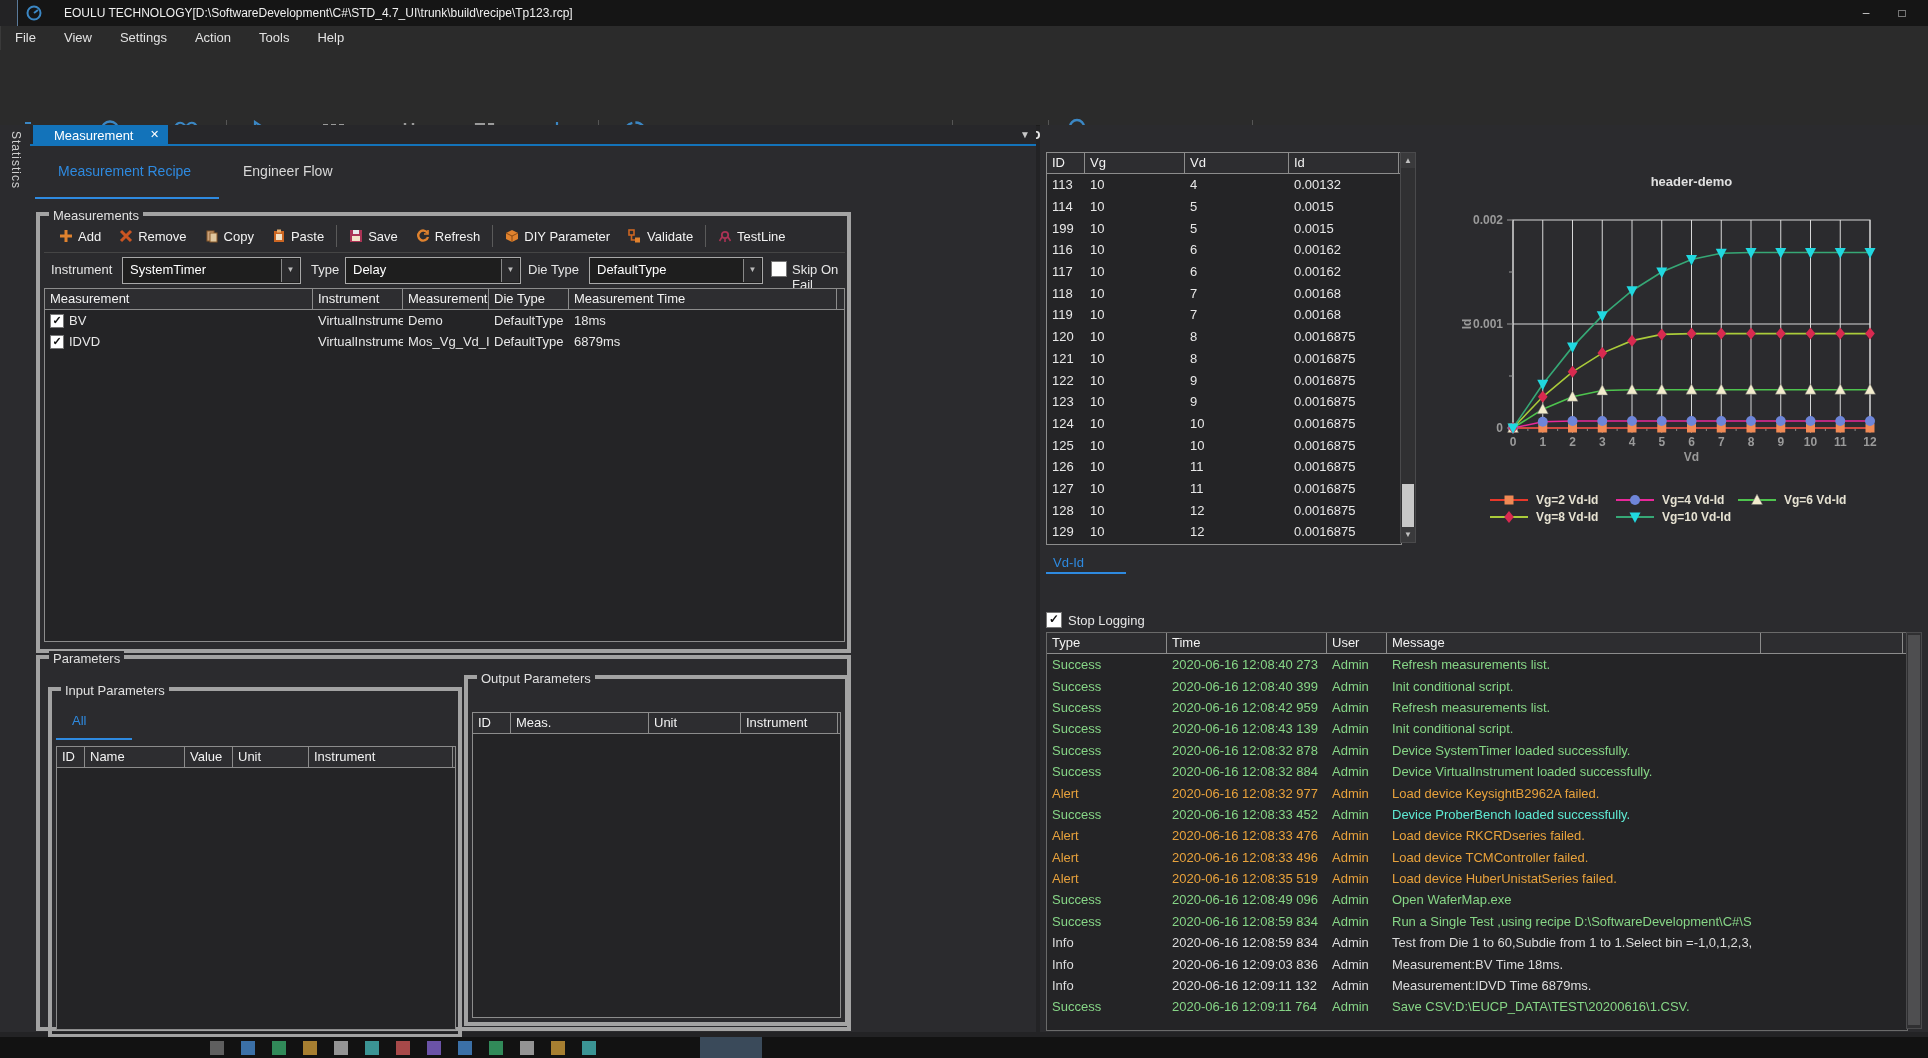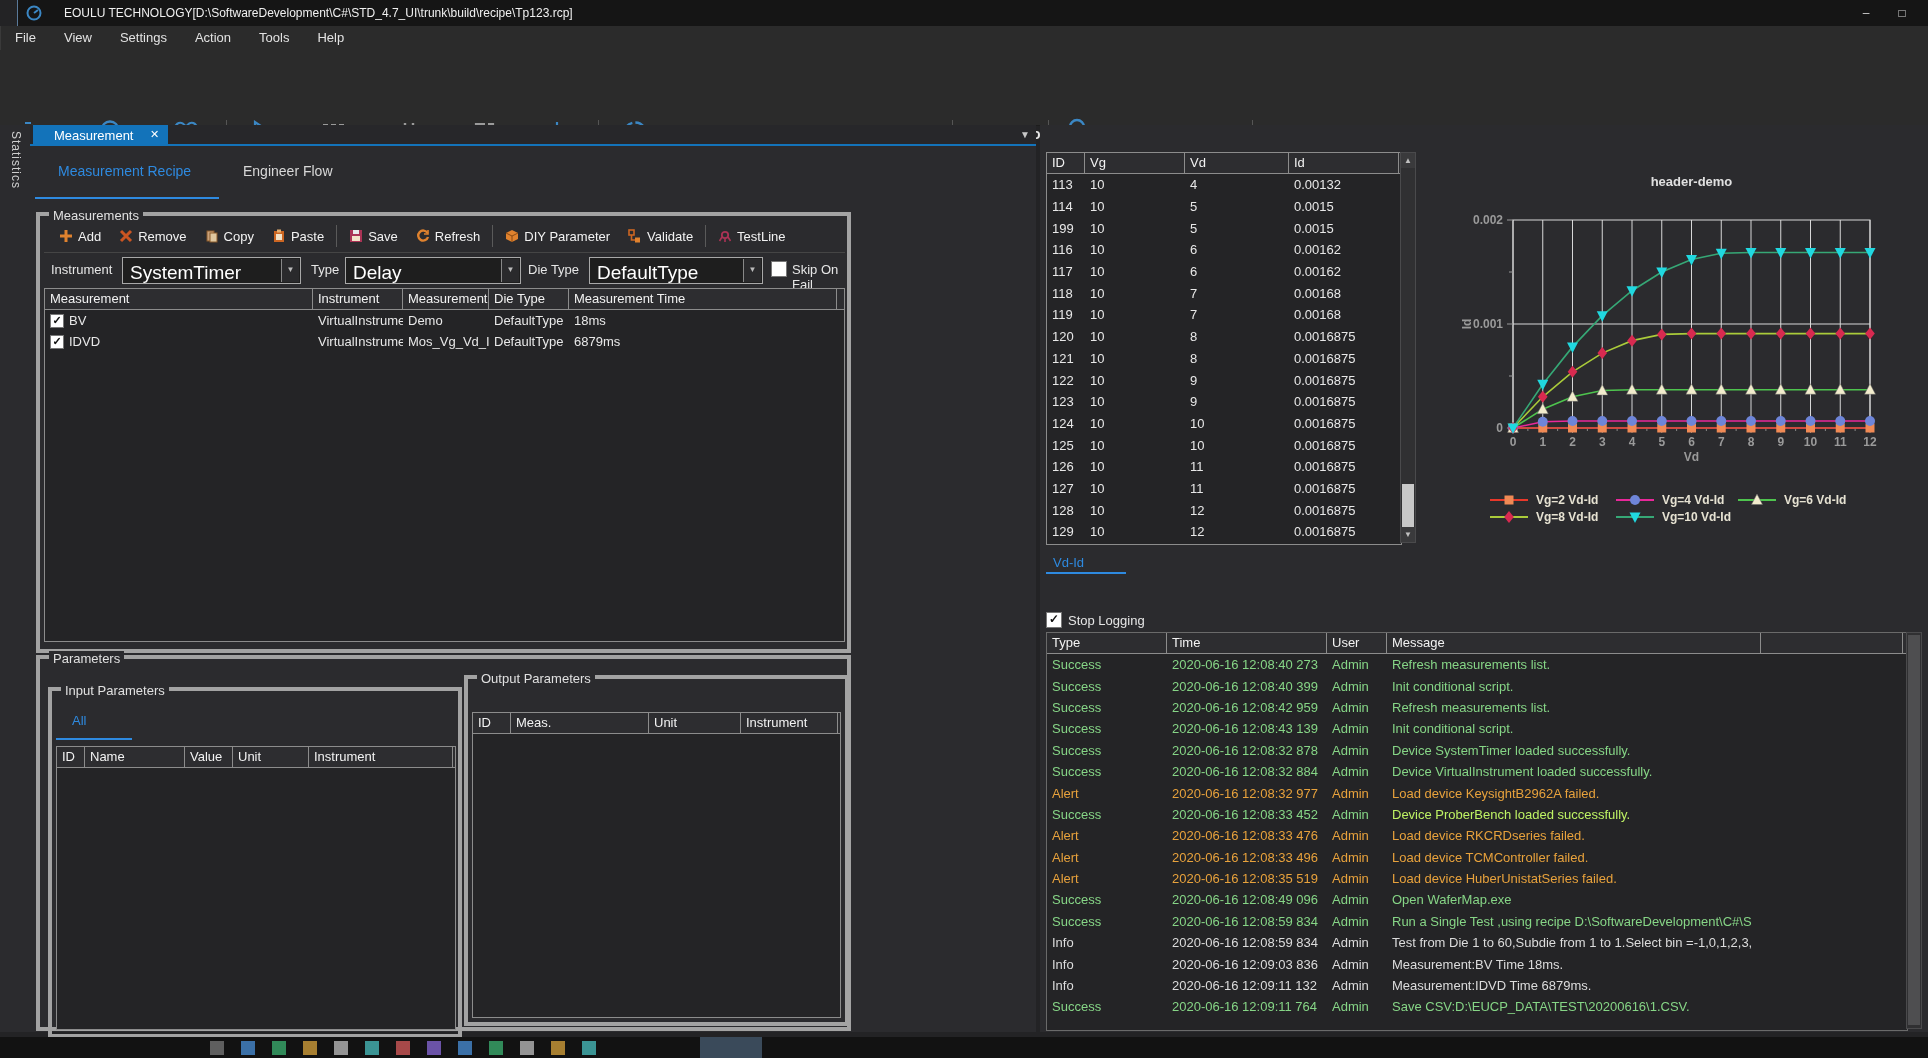--- a/index.html
+++ b/index.html
@@ -33,21 +33,21 @@
   
   .groupbox{border:4px solid #a3a3a3;background:transparent;}
   .grouplabel{position:absolute;top:-8px;left:9px;background:#2b2b2e;padding:0 4px;color:#e0e0e0;font-size:13px;}
   
   #meas-buttons{left:10px;top:6px;height:28px;display:flex;align-items:center;}
   .mbtn{display:flex;align-items:center;gap:5px;padding:3px 9px;color:#f2f2f2;font-size:13px;white-space:nowrap;}
   .msep{width:1px;height:22px;background:#5a5a5a;margin:0 3px;}
   #meas-toolbar-line{left:4px;top:36px;width:801px;height:1px;background:#454545;}
   .cond-label{top:46px;font-size:13px;color:#e6e6e6;}
   .dropdown{top:41px;height:25px;background:#1e1e1e;border:1px solid #a8a8a8;color:#fff;}
-  .dropdown .val{position:absolute;left:7px;top:4px;font-size:19px;white-space:nowrap;}
+  .dropdown .val{position:absolute;left:7px;top:4px;font-size:13px;white-space:nowrap;}
   .dropdown .dbtn{position:absolute;right:1px;top:1px;bottom:1px;width:17px;background:#2a2a2c;border-left:1px solid #888;
      color:#bbb;font-size:8px;text-align:center;line-height:21px;}
   .checkbox{width:14px;height:14px;background:#fff;border:1px solid #777;color:#111;
      font-size:12px;line-height:13px;text-align:center;font-weight:bold;}
   
   .tbl{background:#242426;border:1px solid #8c8c8c;}
   .thead{display:flex;background:#2d2d30;border-bottom:1px solid #8c8c8c;height:20px;}
   .th{border-right:1px solid #8c8c8c;padding:2px 0 0 5px;color:#f2f2f2;font-size:13px;
      white-space:nowrap;overflow:hidden;box-sizing:border-box;}
   .trow{display:flex;height:21px;align-items:center;}
@@ -703,21 +703,21 @@
         <div class="trow" style="height: 21.4px;">
           <div class="td" style="flex: 0 0 120px; color: rgb(232, 162, 60);">Alert</div>
           <div class="td" style="flex: 0 0 160px; color: rgb(232, 162, 60);">2020-06-16 12:08:32 977</div>
           <div class="td" style="flex: 0 0 60px; color: rgb(232, 162, 60);">Admin</div>
           <div class="td" style="flex: 0 0 374px; color: rgb(232, 162, 60);">Load device KeysightB2962A failed.</div>
         </div>
         <div class="trow" style="height: 21.4px;">
           <div class="td" style="flex: 0 0 120px; color: rgb(134, 213, 134);">Success</div>
           <div class="td" style="flex: 0 0 160px; color: rgb(134, 213, 134);">2020-06-16 12:08:33 452</div>
           <div class="td" style="flex: 0 0 60px; color: rgb(134, 213, 134);">Admin</div>
-          <div class="td" style="flex: 0 0 374px; color: #bef264;">Device ProberBench loaded successfully.</div>
+          <div class="td" style="flex: 0 0 374px; color: #5eead4;">Device ProberBench loaded successfully.</div>
         </div>
         <div class="trow" style="height: 21.4px;">
           <div class="td" style="flex: 0 0 120px; color: rgb(232, 162, 60);">Alert</div>
           <div class="td" style="flex: 0 0 160px; color: rgb(232, 162, 60);">2020-06-16 12:08:33 476</div>
           <div class="td" style="flex: 0 0 60px; color: rgb(232, 162, 60);">Admin</div>
           <div class="td" style="flex: 0 0 374px; color: rgb(232, 162, 60);">Load device RKCRDseries failed.</div>
         </div>
         <div class="trow" style="height: 21.4px;">
           <div class="td" style="flex: 0 0 120px; color: rgb(232, 162, 60);">Alert</div>
           <div class="td" style="flex: 0 0 160px; color: rgb(232, 162, 60);">2020-06-16 12:08:33 496</div>

